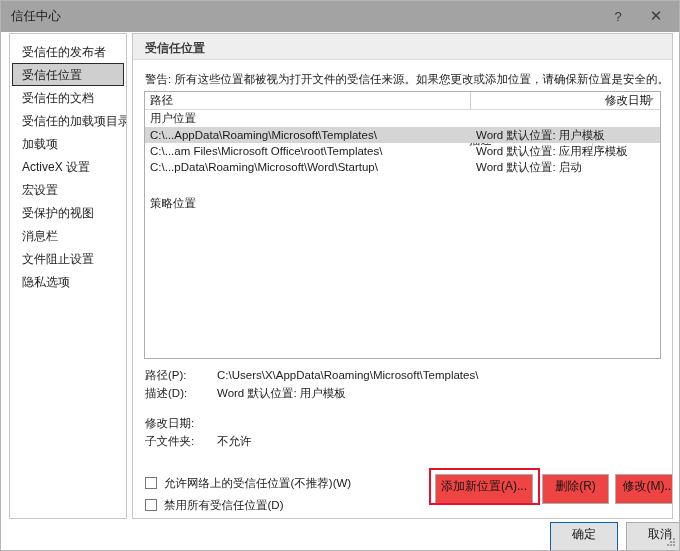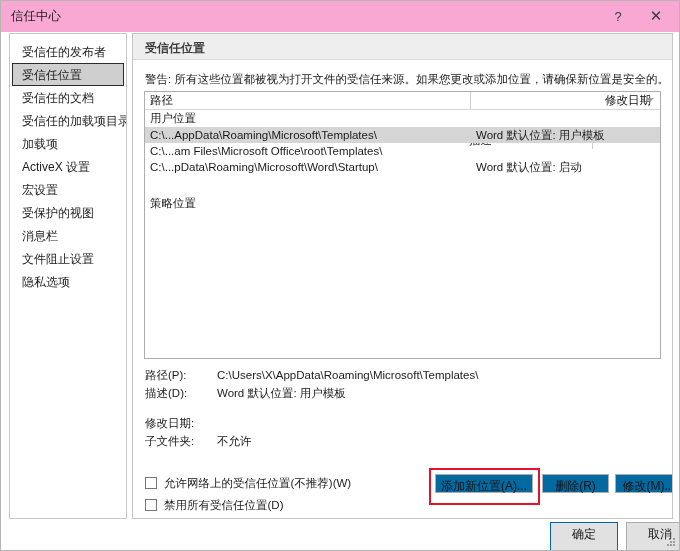--- a/index.html
+++ b/index.html
@@ -21,21 +21,21 @@
     border: 1px solid #b5b5b5;
     box-sizing: border-box;
     overflow: hidden;
   }
 
   
   .titlebar {
     position: absolute;
     left: 0; top: 0;
     width: 680px; height: 31px;
-    background: #f9a8d4;
+    background: #a3a3a3;
     box-sizing: border-box;
   }
   .titlebar-text {
     position: absolute;
     left: 10px; top: 7px;
     font-size: 12.5px;
     color: #1a1a1a;
     white-space: nowrap;
   }
   .titlebar-btn {
@@ -208,26 +208,26 @@
     color: #1b1b1b;
     white-space: nowrap;
   }
   .detail-label { position: absolute; left: 0; top: 0; width: 70px; }
   .detail-value { position: absolute; left: 72px; top: 0; }
   .detail-gap { height: 12px; }
 
   
   .btn {
     position: absolute;
-    height: 19px;
+    height: 30px;
     line-height: 23px;
     text-align: center;
     font-size: 12px;
     color: #151515;
-    background: #0369a1;
+    background: #ef4444;
     border: 1px solid #adadad;
     box-sizing: border-box;
     cursor: default;
     user-select: none;
     white-space: nowrap;
   }
   .btn-addloc { left: 302px; top: 440px; width: 98px; }
   .btn-remove { left: 409px; top: 440px; width: 67px; }
   .btn-modify { left: 482px; top: 440px; width: 67px; }
   .highlight-box {
@@ -334,20 +334,21 @@
 
       <div class="lv-body">
         <div class="lv-group">用户位置</div>
 
         <div class="lv-row selected">
           <span class="cell-path">C:\...AppData\Roaming\Microsoft\Templates\</span>
           <span class="cell-desc">Word 默认位置: 用户模板</span>
         </div>
         <div class="lv-row">
           <span class="cell-path">C:\...am Files\Microsoft Office\root\Templates\</span>
+          <span class="cell-desc">Word 默认位置: 应用程序模板</span>
         </div>
         <div class="lv-row">
           <span class="cell-path">C:\...pData\Roaming\Microsoft\Word\Startup\</span>
           <span class="cell-desc">Word 默认位置: 启动</span>
         </div>
 
         <div class="lv-spacer"></div>
 
         <div class="lv-group">策略位置</div>
       </div>

